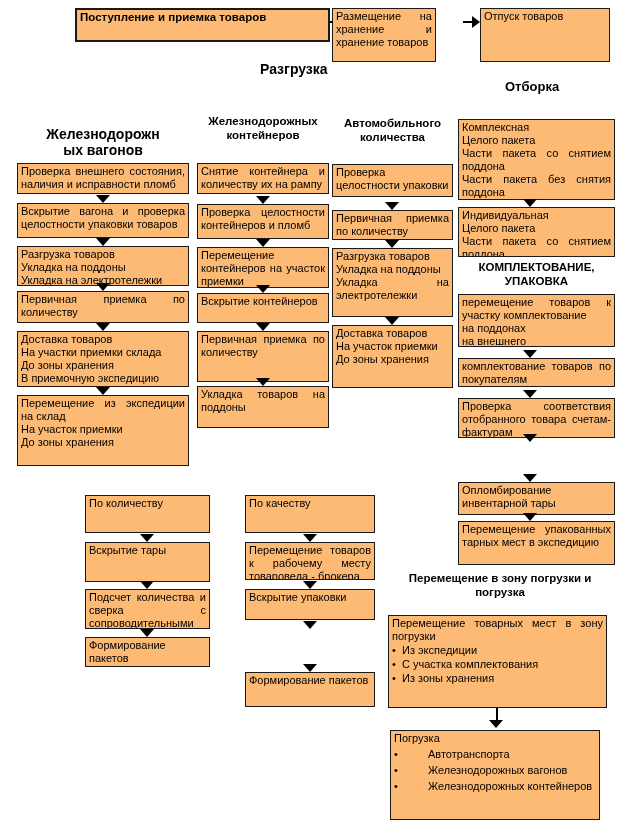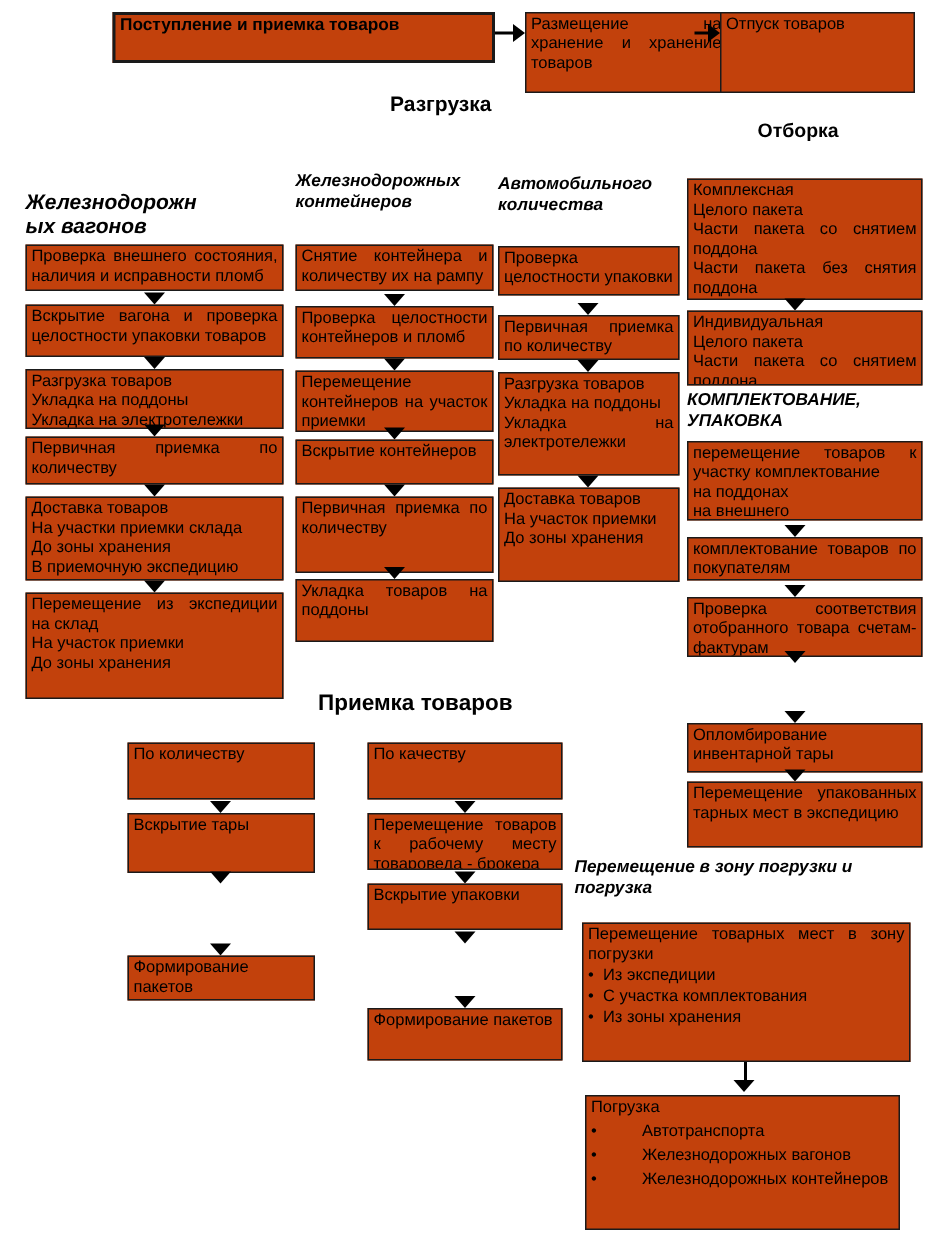--- a/index.html
+++ b/index.html
@@ -2,28 +2,28 @@
 <html><head>
 <meta charset="utf-8">
 <style>
   html,body{margin:0;padding:0;background:#ffffff;}
   #canvas{
     position:relative;width:624px;height:833px;background:#ffffff;
     font-family:"Liberation Sans","DejaVu Sans",sans-serif;color:#000;
     overflow:hidden;
   }
   .fbox{
-    position:absolute;border:1px solid #1a1a1a;background:#c2410c;
+    position:absolute;border:1px solid #1a1a1a;background:#fdba74;
     font-size:11px;line-height:1.18;padding:1px 3px;box-sizing:border-box;
     overflow:hidden;
   }
   .fbox .para{text-align:justify;}
   .fbox.bold{font-weight:bold;border-width:2px;font-size:11.5px;}
   .hdr{position:absolute;font-weight:bold;text-align:center;box-sizing:border-box;}
-  .hdr .para{text-align:left;font-style:italic;}
+  .hdr .para{text-align:center;}
   .hdr14{font-size:14px;line-height:1.15;}
   .hdr11{font-size:11.5px;line-height:1.18;}
   .lbl14{position:absolute;font-weight:bold;font-size:14px;}
   .lbl13{position:absolute;font-weight:bold;font-size:13px;}
   .lbl15{position:absolute;font-weight:bold;font-size:15px;}
   .arr-d{position:absolute;width:0;height:0;border-left:7px solid transparent;
     border-right:7px solid transparent;border-top:8px solid #000;}
   .arr-r{position:absolute;width:0;height:0;border-top:6px solid transparent;
     border-bottom:6px solid transparent;border-left:8px solid #000;}
   .hline{position:absolute;height:2px;background:#000;}
@@ -37,21 +37,21 @@
 </head>
 <body>
 
 <div id="canvas">
 
   <div class="fbox bold" style="left:75px;top:8px;width:255px;height:34px">
       <div class="para">Поступление и приемка товаров</div>
     </div>
   <div class="hline" style="left:330px;top:21px;width:13px"></div>
   <div class="arr-r" style="left:342px;top:16px"></div>
-  <div class="fbox" style="left:350px;top:8px;width:135px;height:54px">
+  <div class="fbox" style="left:332px;top:8px;width:104px;height:54px">
       <div class="para">Размещение на хранение и хранение товаров</div>
     </div>
   <div class="hline" style="left:463px;top:21px;width:10px"></div>
   <div class="arr-r" style="left:472px;top:16px"></div>
   <div class="fbox" style="left:480px;top:8px;width:130px;height:54px">
       <div class="para">Отпуск товаров</div>
     </div>
   <div class="lbl14" style="left:260px;top:61px">Разгрузка</div>
   <div class="lbl13" style="left:505px;top:79px">Отборка</div>
 
@@ -176,30 +176,32 @@
   <div class="arr-d" style="left:523px;top:434px"></div>
   <div class="arr-d" style="left:523px;top:474px"></div>
   <div class="fbox" style="left:458px;top:482px;width:157px;height:33px">
       <div class="para">Опломбирование инвентарной тары</div>
     </div>
   <div class="arr-d" style="left:523px;top:513px"></div>
   <div class="fbox" style="left:458px;top:521px;width:157px;height:44px">
       <div class="para">Перемещение упакованных тарных мест в экспедицию</div>
     </div>
 
-  <div class="lbl15" style="left:212px;top:460px">Приемка товаров</div>
 
   <div class="fbox" style="left:85px;top:495px;width:125px;height:38px">
       <div class="para">По количеству</div>
     </div>
   <div class="arr-d" style="left:140px;top:534px"></div>
   <div class="fbox" style="left:85px;top:542px;width:125px;height:40px">
       <div class="para">Вскрытие тары</div>
     </div>
   <div class="arr-d" style="left:140px;top:581px"></div>
+  <div class="fbox" style="left:85px;top:589px;width:125px;height:40px">
+      <div class="para">Подсчет количества и сверка с сопроводительными</div>
+    </div>
   <div class="arr-d" style="left:140px;top:629px"></div>
   <div class="fbox" style="left:85px;top:637px;width:125px;height:30px">
       <div class="para">Формирование пакетов</div>
     </div>
 
   <div class="fbox" style="left:245px;top:495px;width:130px;height:38px">
       <div class="para">По качеству</div>
     </div>
   <div class="arr-d" style="left:303px;top:534px"></div>
   <div class="fbox" style="left:245px;top:542px;width:130px;height:38px">

